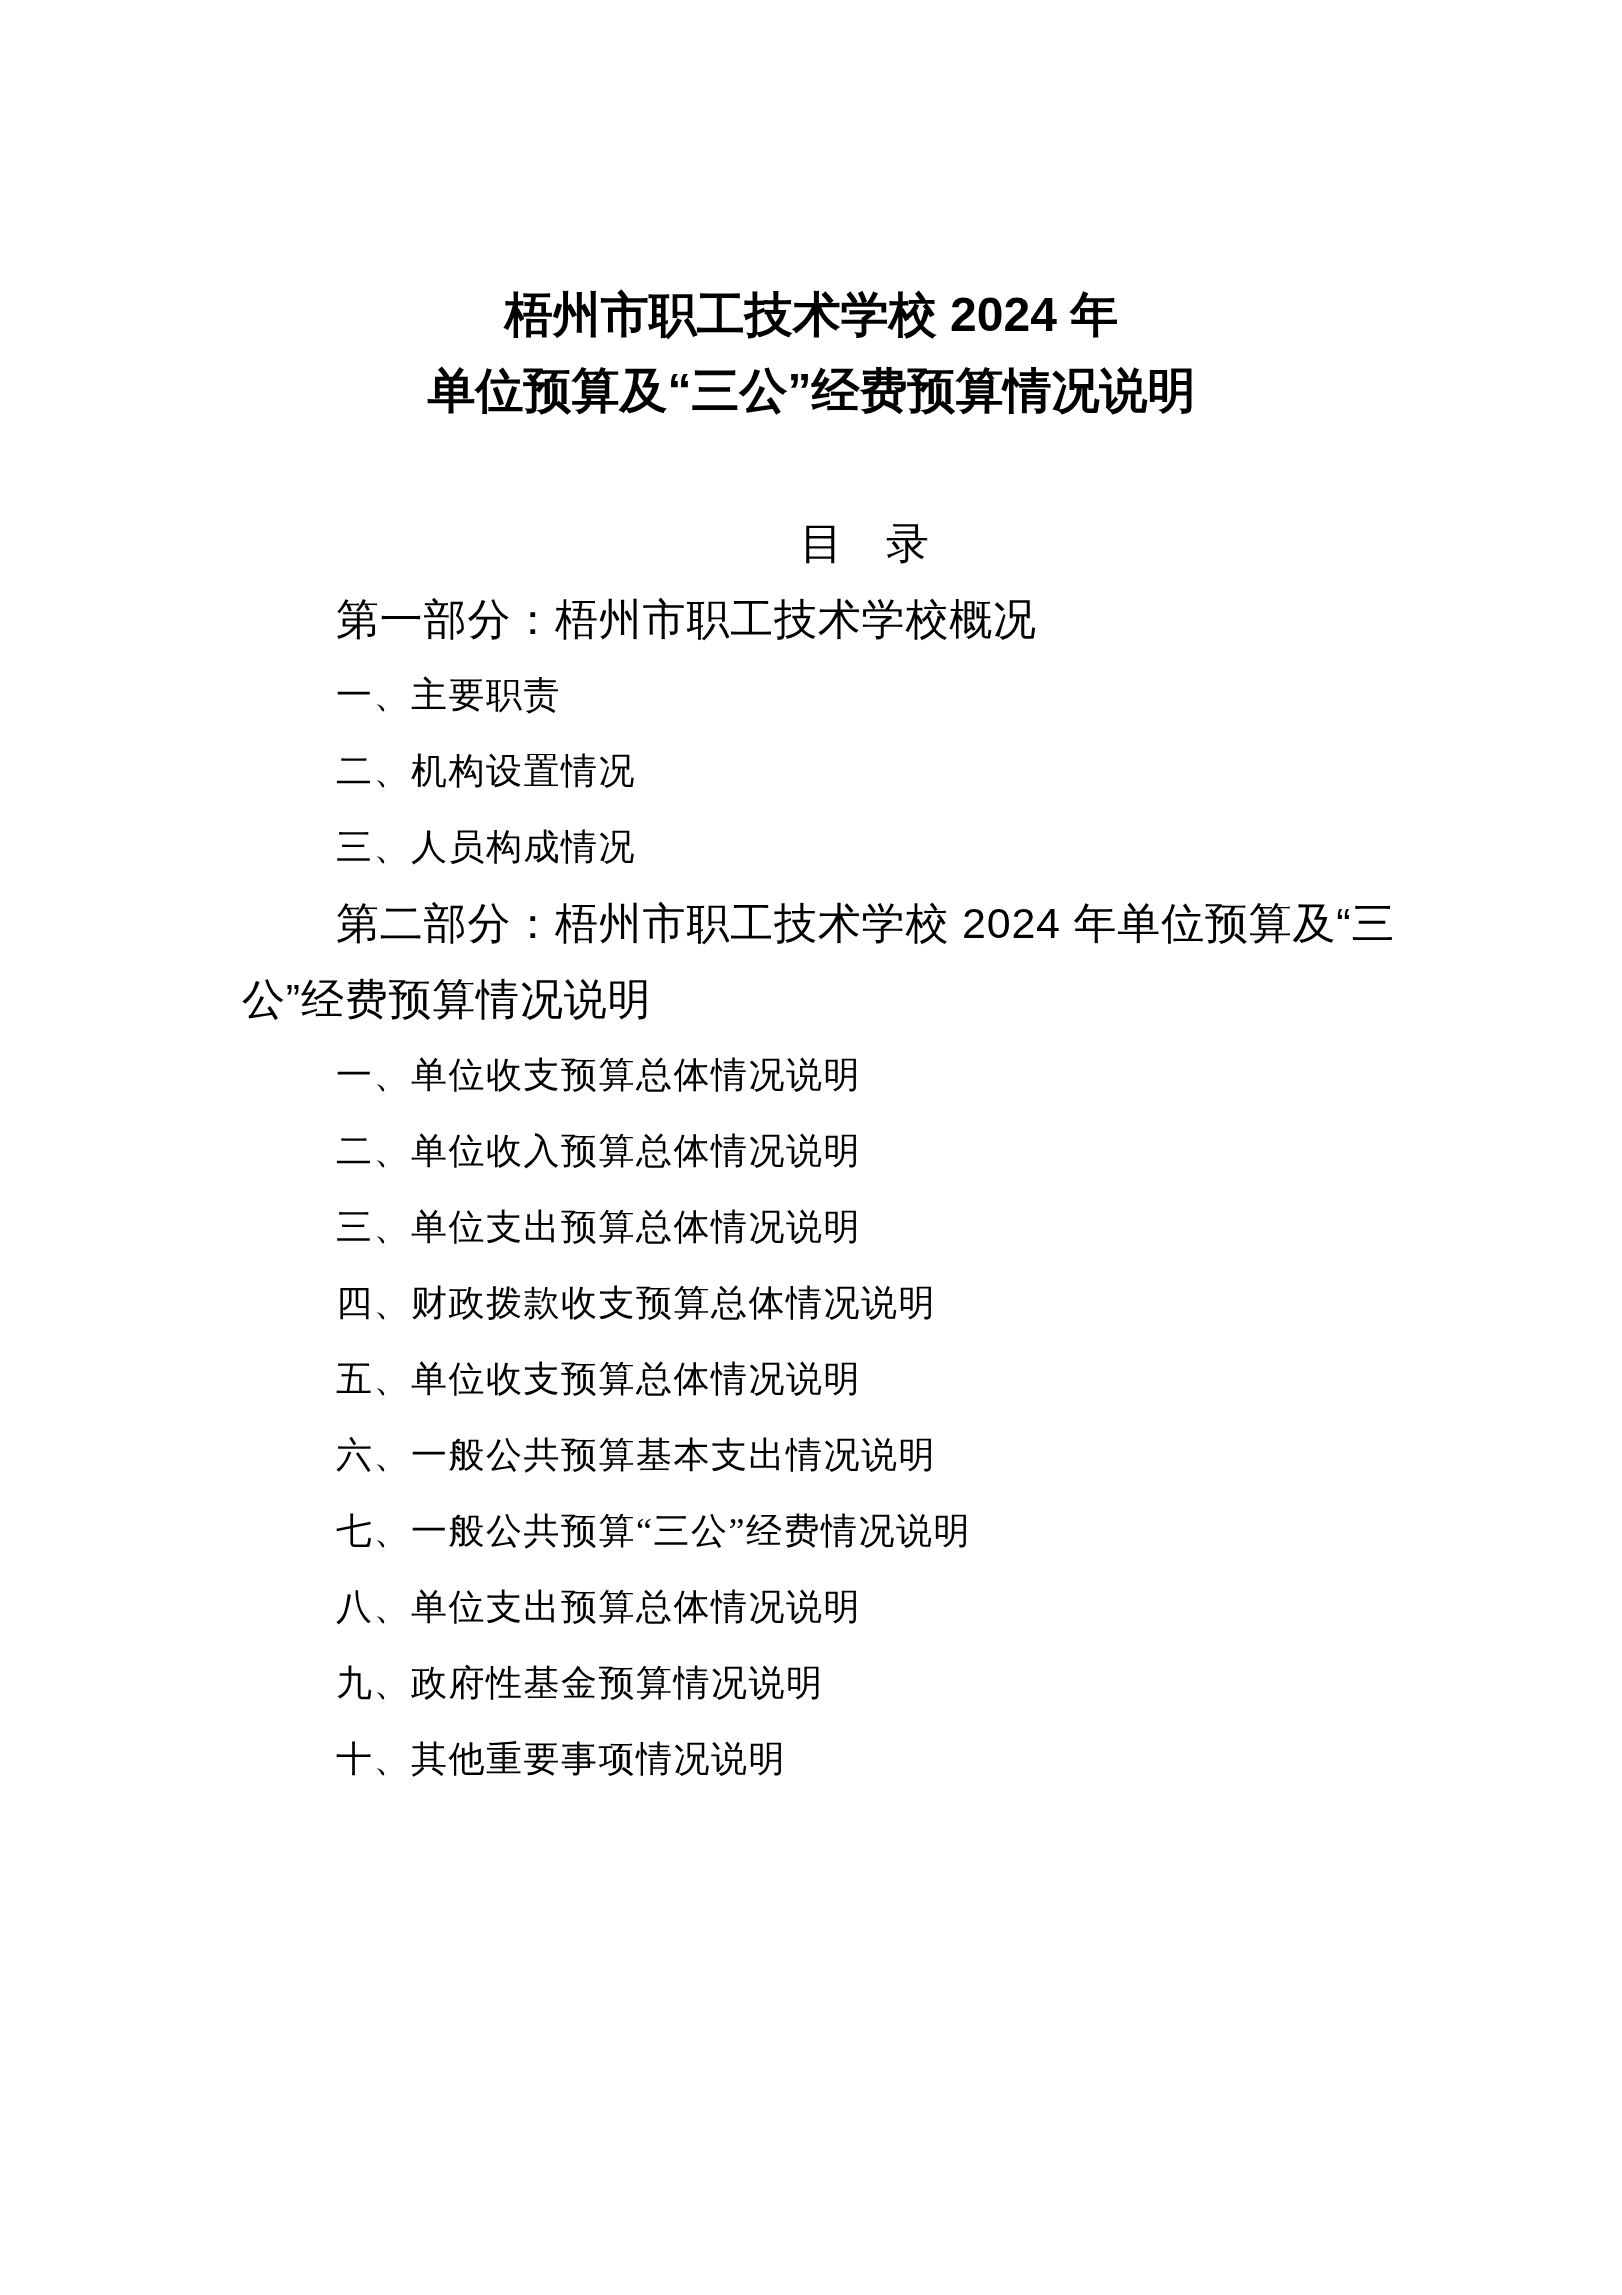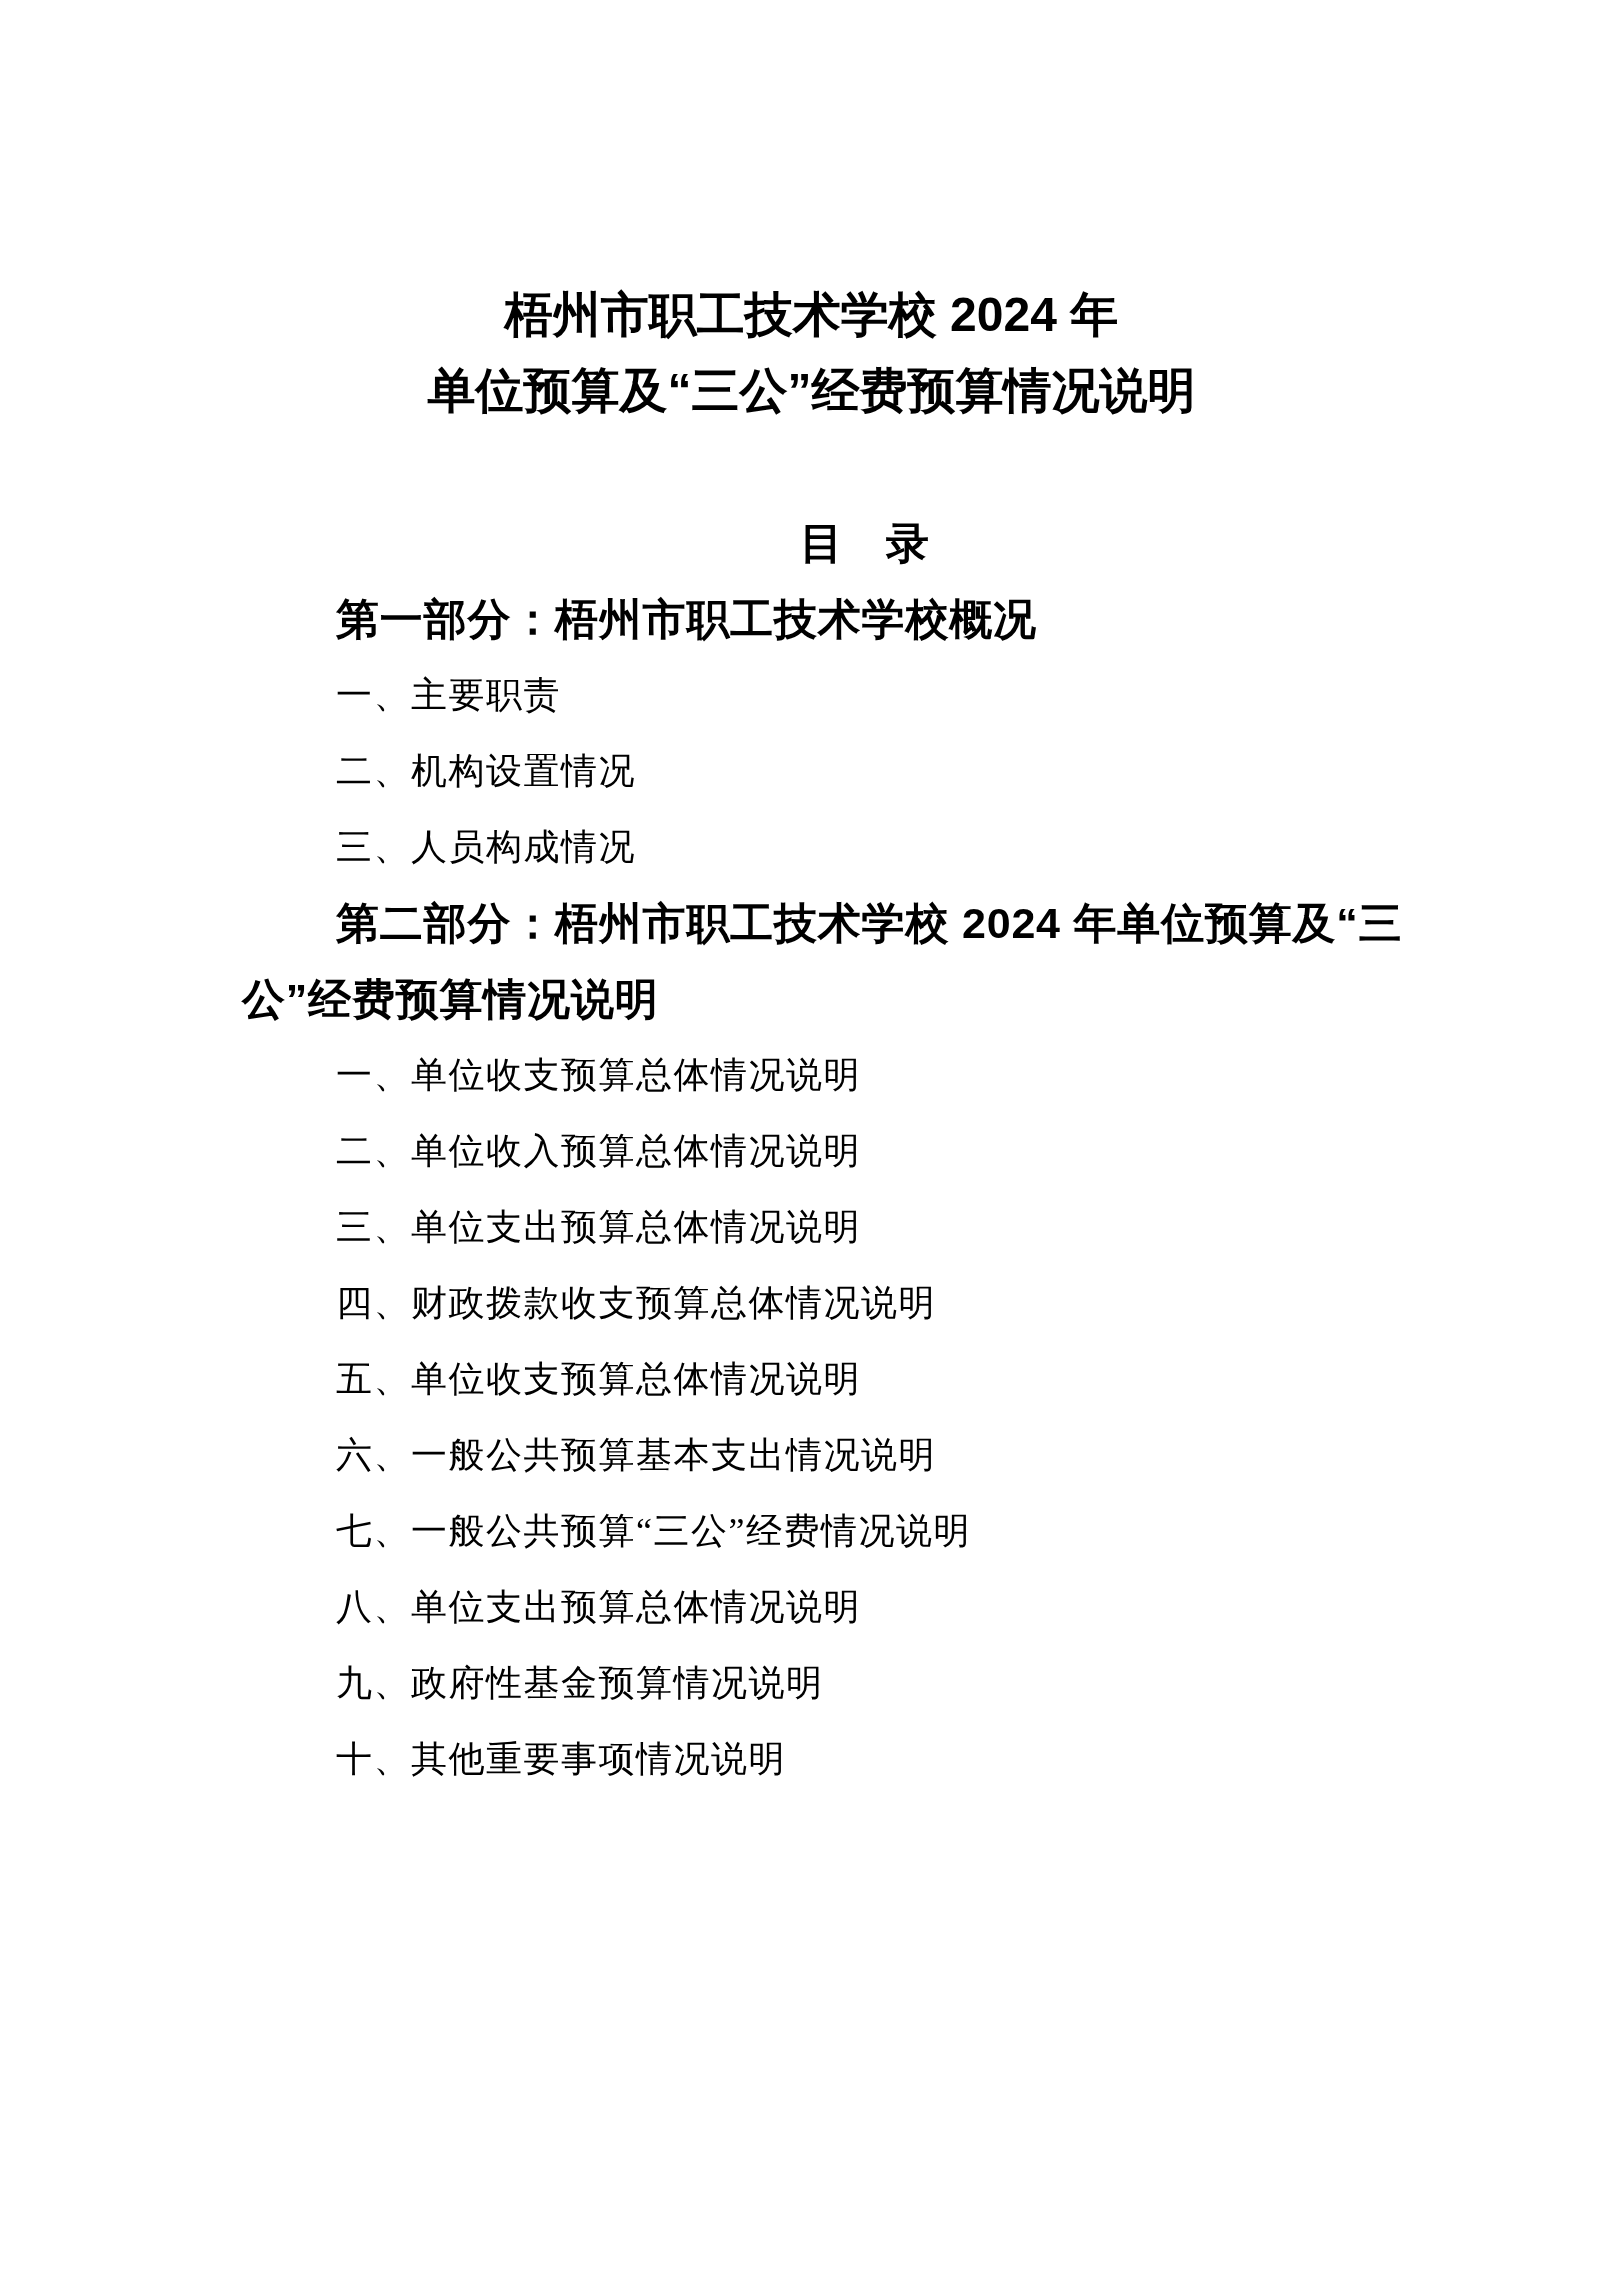--- a/index.html
+++ b/index.html
@@ -30,28 +30,28 @@
     font-family: "Liberation Sans", sans-serif;
     font-weight: bold;
     font-size: 48px;
     text-align: center;
   }
   .blank-line {
     height: 76px;
   }
   .toc-heading {
     font-family: "Liberation Sans", sans-serif;
-    font-weight: bold;
+    font-weight: normal;
     font-size: 43px;
     text-align: center;
     padding-left: 106px;
   }
   .part-heading {
     font-family: "Liberation Sans", sans-serif;
-    font-weight: bold;
+    font-weight: normal;
     font-size: 43px;
     letter-spacing: 0.8px;
   }
   .indent {
     text-indent: 94px;
   }
   .toc-item {
     font-family: "Liberation Serif", serif;
     font-size: 36px;
     letter-spacing: 1.5px;

